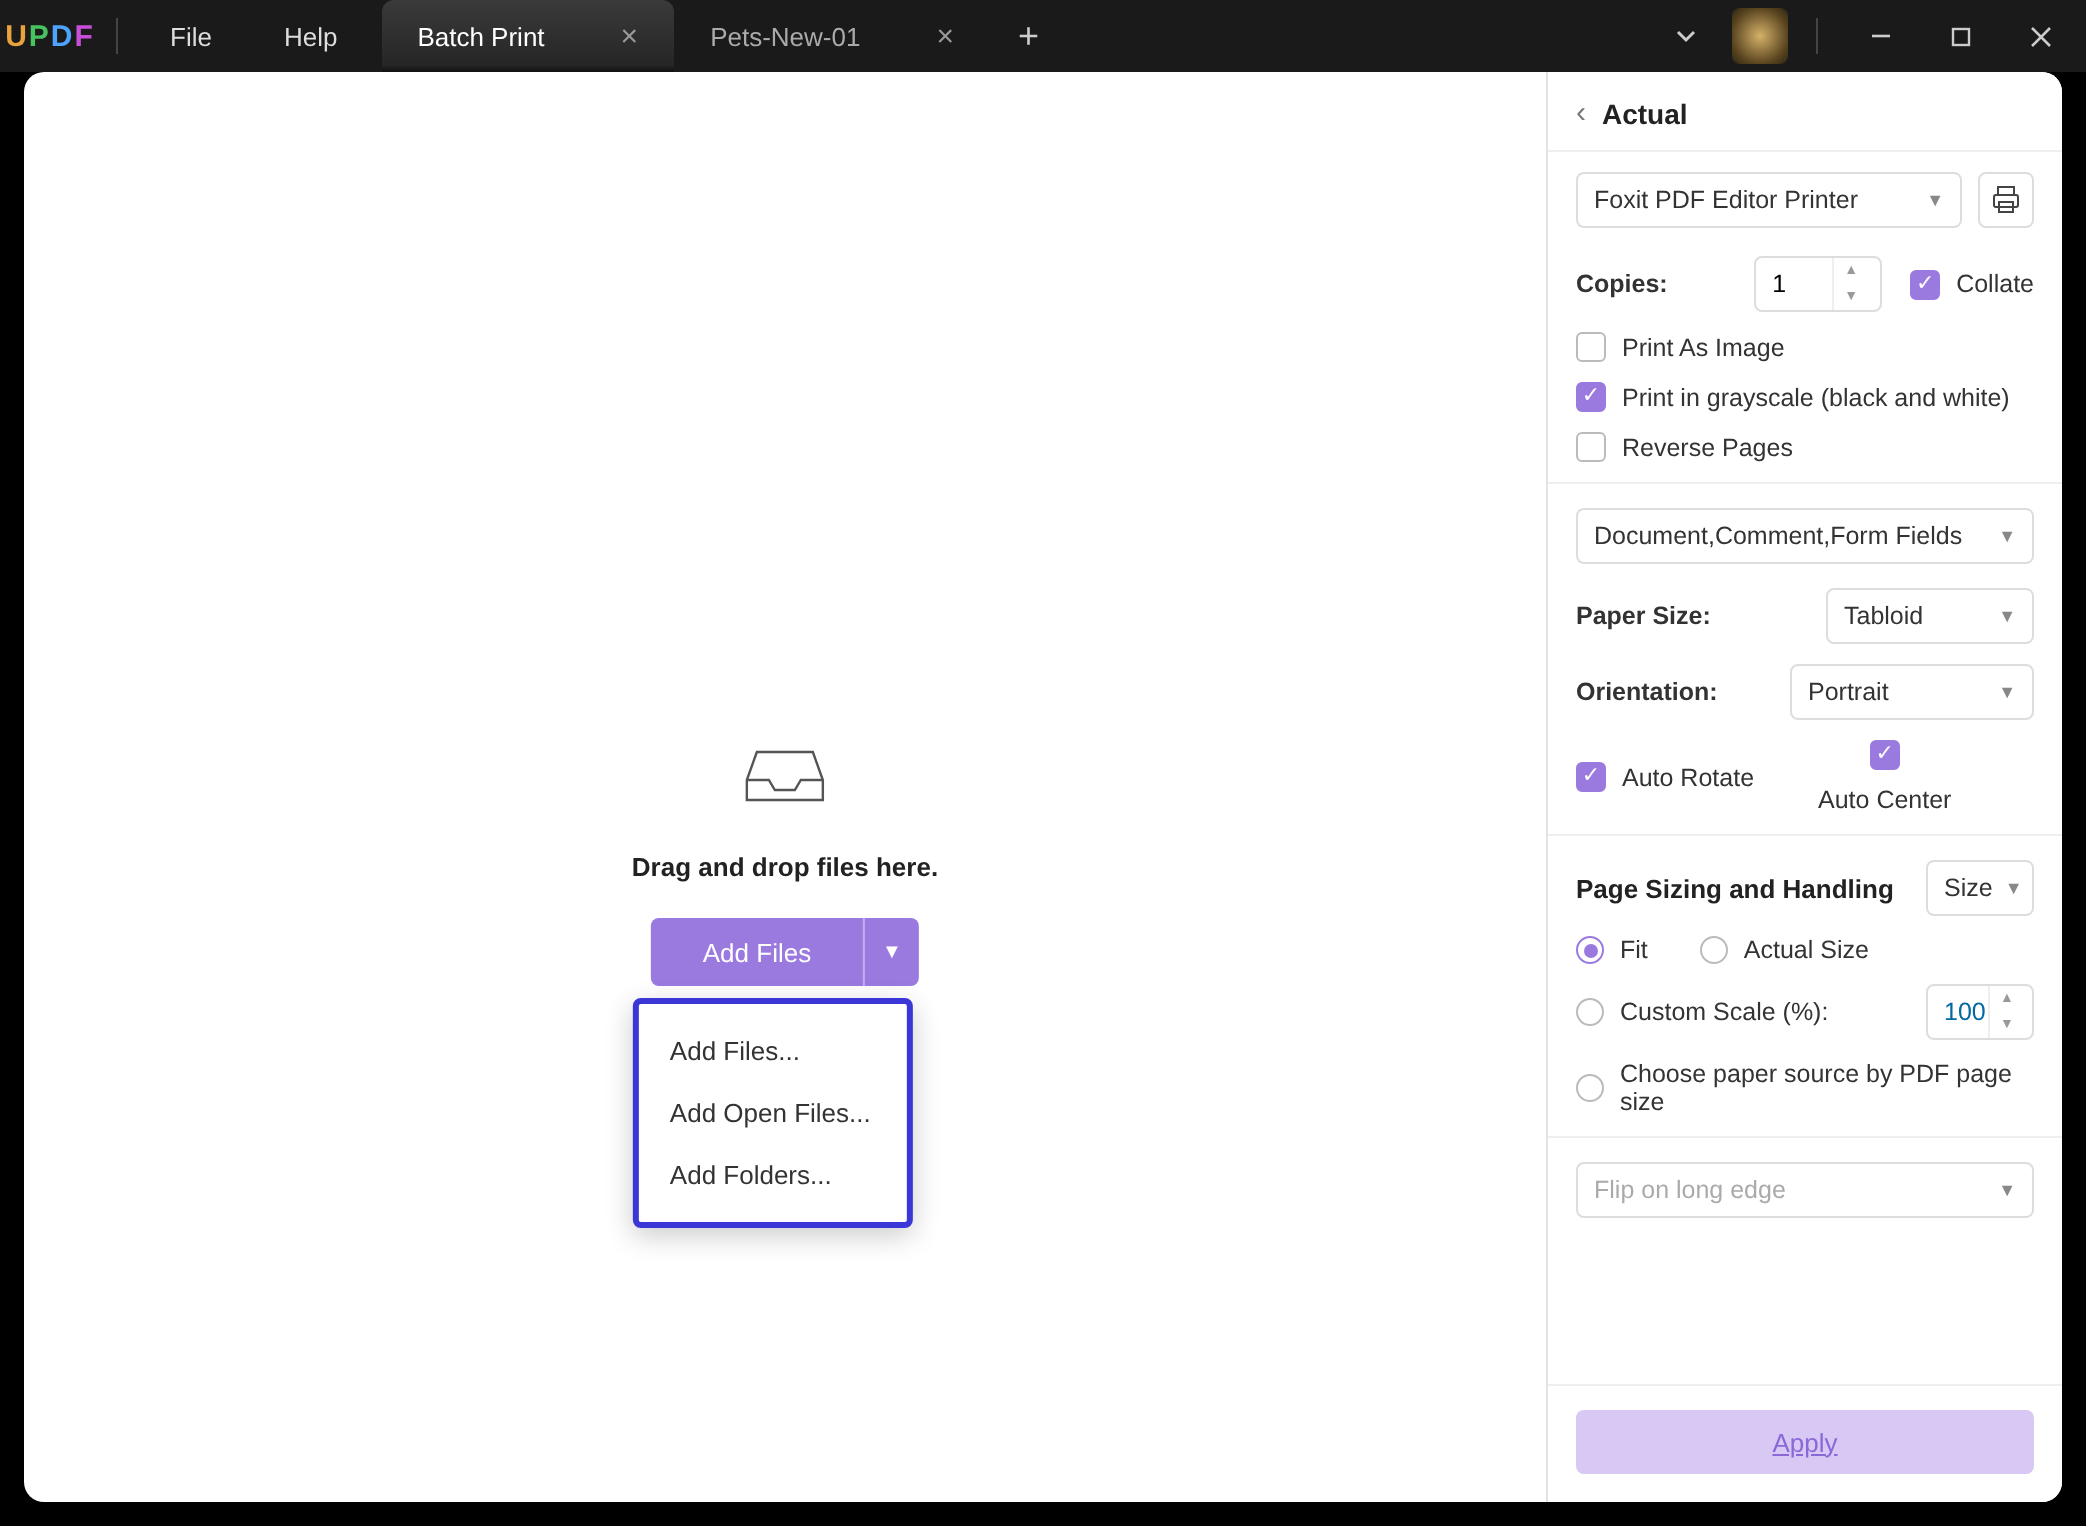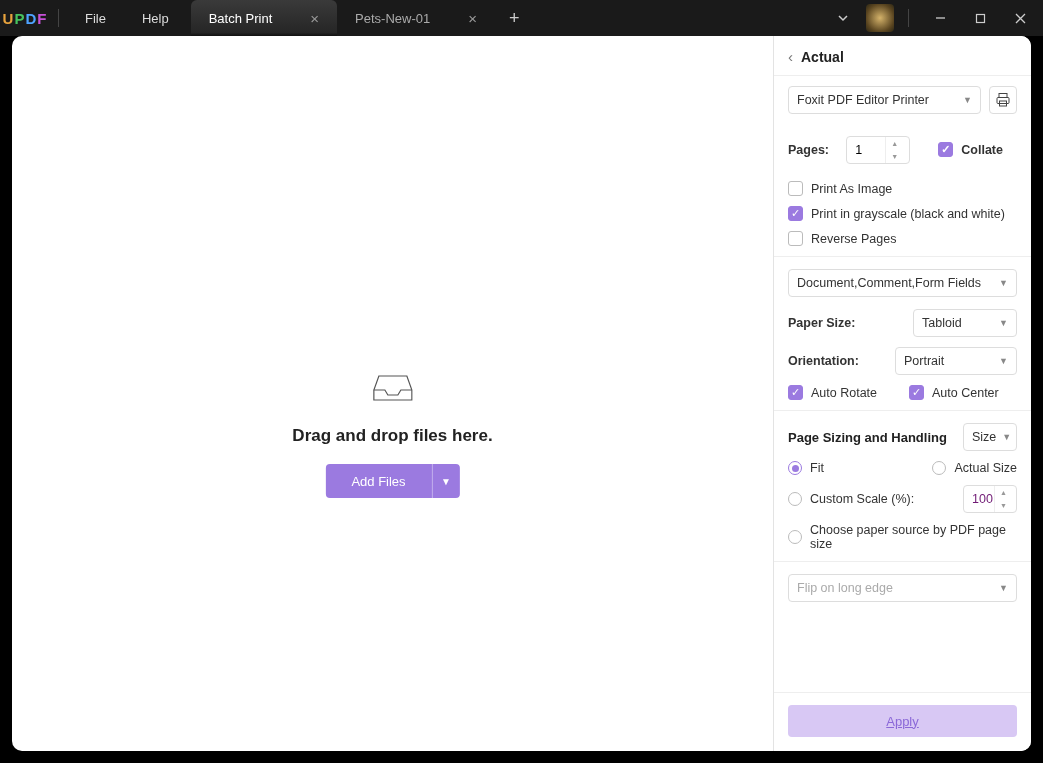--- a/index.html
+++ b/index.html
@@ -18,21 +18,21 @@
 .newtab { display:flex; align-items:center; padding:0 14px; color:#ccc; font-size:18px; cursor:pointer;}
 .titlebar-right { position:absolute; right:6px; display:flex; align-items:center; gap:6px; }
 .tbr-ic { width:34px; height:28px; display:flex; align-items:center; justify-content:center; color:#ccc; font-size:14px; cursor:pointer; }
 .sparkle { width:28px; height:28px; background:radial-gradient(circle,#d4b26a 0%,#5a4520 70%,#2a2515 100%); border-radius:4px;}
 
 
 .workspace { position:absolute; top:36px; left:12px; right:12px; bottom:12px; background:#fff; border-radius:10px; overflow:hidden; display:flex; }
 .canvas { flex:1; position:relative; }
 .dropzone { position:absolute; left:50%; top:338px; transform:translateX(-50%); text-align:center; }
 .tray-icon { margin:0 auto 24px; width:40px; height:28px; }
-.drop-txt { font-size:17px; font-weight:600; color:#222; margin-bottom:18px; }
+.drop-txt { font-size:13px; font-weight:600; color:#222; margin-bottom:18px; }
 .addfiles-btn { width:134px; height:34px; background:#9b7ae0; color:#fff; border:none; border-radius:4px; display:flex; align-items:center; cursor:pointer; font-size:13px; margin:0 auto;}
 .addfiles-btn .lbl{flex:1; text-align:center;}
 .addfiles-btn .caret{width:28px; border-left:1px solid rgba(255,255,255,.4); height:100%; display:flex; align-items:center; justify-content:center; font-size:10px;}
 .dd-menu { margin-top:6px; width:140px; background:#fff; border:3px solid #3b36d6; border-radius:4px; padding:8px 0; text-align:left; box-shadow:0 4px 14px rgba(0,0,0,.2);}
 .dd-item { padding:8px 16px; font-size:13px; color:#333; cursor:pointer;}
 
 
 .panel { width:258px; border-left:1px solid #e3e3e3; background:#fff; display:flex; flex-direction:column; font-size:12.5px; color:#333;}
 .panel-head { display:flex; align-items:center; gap:8px; padding:12px 14px 10px; border-bottom:1px solid #eee; }
 .panel-head .back{color:#777; font-size:15px; cursor:pointer;}
@@ -118,20 +118,25 @@
         <svg width="40" height="28" viewBox="0 0 40 28">
             <path d="M6 2 L34 2 L39 16 L39 26 L1 26 L1 16 Z" fill="none" stroke="#555" stroke-width="1.2"></path>
             <path d="M1 16 L12 16 L15 21 L25 21 L28 16 L39 16" fill="none" stroke="#555" stroke-width="1.2"></path>
           </svg>
       </div>
       <div class="drop-txt">Drag and drop files here.</div>
       <button class="addfiles-btn">
         <span class="lbl">Add Files</span>
         <span class="caret">▼</span>
       </button>
+      <div class="dd-menu">
+        <div class="dd-item">Add Files...</div>
+        <div class="dd-item">Add Open Files...</div>
+        <div class="dd-item">Add Folders...</div>
+      </div>
     </div>
   </div>
 
   <div class="panel">
     <div class="panel-head">
       <span class="back">‹</span>
       <span class="title">Actual</span>
     </div>
 
     <div class="panel-body">
@@ -144,30 +149,30 @@
         <div class="print-ic">
           <svg width="16" height="16" viewBox="0 0 16 16">
               <rect x="4" y="1.5" width="8" height="4" stroke="#444" fill="none"></rect>
               <rect x="2" y="5.5" width="12" height="6" rx="1" stroke="#444" fill="none"></rect>
               <rect x="4.5" y="9" width="7" height="5" stroke="#444" fill="none"></rect>
             </svg>
         </div>
       </div>
 
       <div class="row between">
-        <span class="lblbold">Pages:</span>
+        <span class="lblbold">Copies:</span>
         <div style="display:flex;gap:14px;align-items:center;">
           <div class="numbox">
             <input value="1" style="">
             <div class="spin">
                 <span>▲</span>
                 <span>▼</span>
               </div>
           </div>
-          <div class="opt" style="margin:14px;font-weight:bold;">
+          <div class="opt" style="margin:0;">
             <span class="chk on"></span>
             <span>Collate</span>
           </div>
         </div>
       </div>
 
       <div class="opt">
         <span class="chk"></span>
         <span>Print As Image</span>
       </div>
@@ -201,54 +206,54 @@
           <span>Portrait</span>
           <span class="caret">▼</span>
         </div>
       </div>
 
       <div class="row" style="gap:32px;margin-top:4px;">
         <div class="opt" style="margin:0;">
           <span class="chk on"></span>
           <span>Auto Rotate</span>
         </div>
-        <div class="opt" style="margin:0;">
+        <div class="opt" style="margin:0;flex-direction:column;">
           <span class="chk on"></span>
           <span>Auto Center</span>
         </div>
       </div>
 
       <div class="divider"></div>
 
       <div class="row between">
         <span class="section-h">Page Sizing and Handling</span>
         <div class="sel" style="width:54px;">
           <span>Size</span>
           <span class="caret">▼</span>
         </div>
       </div>
 
-      <div class="row" style="gap:50px;margin-top:6px;justify-content:space-between;">
+      <div class="row" style="gap:26px;margin-top:6px;">
         <div class="opt" style="margin:0;">
           <span class="rad on"></span>
           <span>Fit</span>
         </div>
         <div class="opt" style="margin:0;">
           <span class="rad"></span>
           <span>Actual Size</span>
         </div>
       </div>
 
       <div class="row between">
         <div class="opt" style="margin:0;">
           <span class="rad"></span>
           <span>Custom Scale (%):</span>
         </div>
         <div class="numbox" style="width:54px;">
-          <input class="disabled" style="width: 30px; color: #701a75;" value="100">
+          <input class="disabled" style="width: 30px; color: #0369a1;" value="100">
           <div class="spin">
               <span>▲</span>
               <span>▼</span>
             </div>
         </div>
       </div>
 
       <div class="opt">
         <span class="rad"></span>
         <span>Choose paper source by PDF page size</span>

